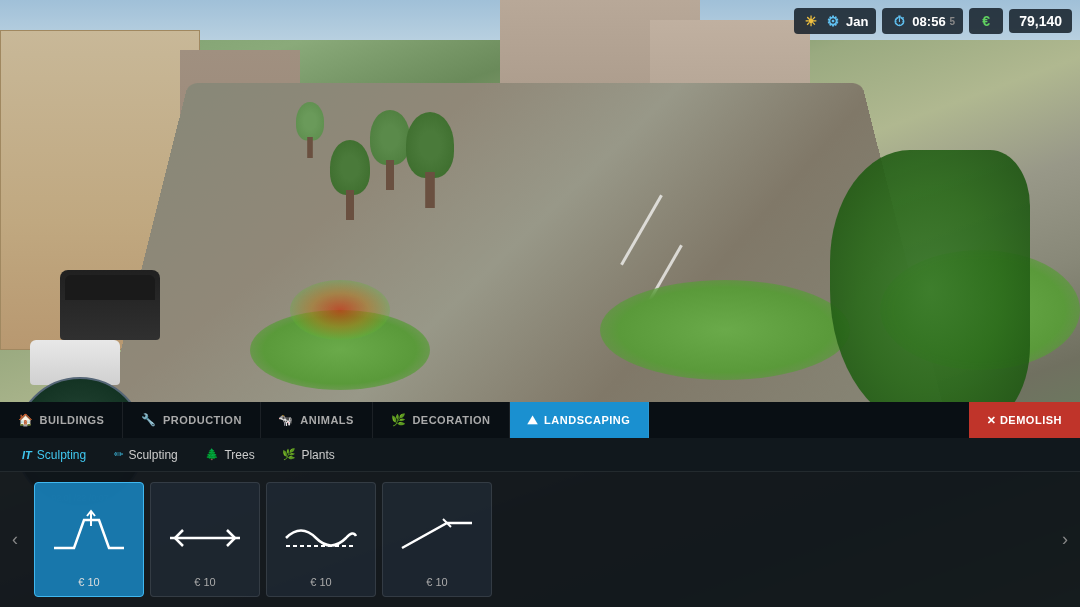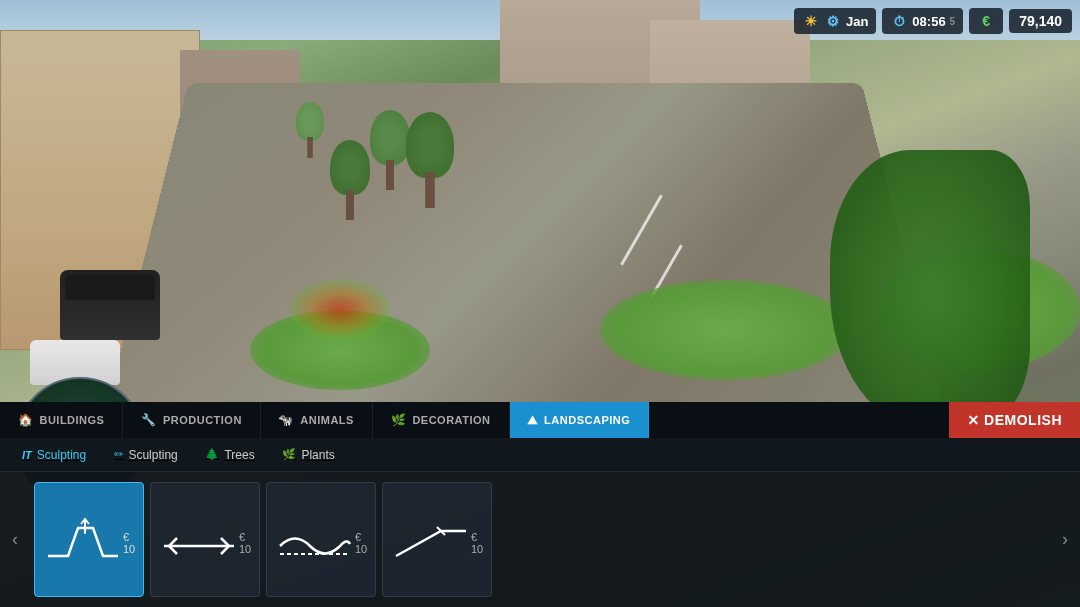--- a/index.html
+++ b/index.html
@@ -230,41 +230,40 @@
     }
     .cat-tab-icon {
       font-size: 12px;
     }
 
     
     .demolish-btn {
       margin-left: auto;
       background: #c0342a;
       color: white;
-      font-size: 14px;
+      font-size: 11px;
       font-weight: bold;
       padding: 0 18px;
       display: flex;
       align-items: center;
       gap: 6px;
       cursor: pointer;
       text-transform: uppercase;
       letter-spacing: 0.5px;
     }
 
     
     #sub-tabs {
       display: flex;
       align-items: center;
       height: 34px;
       padding: 0 10px;
       gap: 4px;
       background: rgba(18,24,30,0.95);
       border-bottom: 1px solid rgba(255,255,255,0.08);
-      text-decoration: underline;
     }
     .sub-tab {
       display: flex;
       align-items: center;
       gap: 5px;
       padding: 4px 12px;
       color: #ccc;
       font-size: 12px;
       cursor: pointer;
       border-radius: 3px;
@@ -309,21 +308,21 @@
       justify-content: flex-start;
     }
 
     .tool-card {
       width: 110px;
       height: 115px;
       background: rgba(30,40,50,0.9);
       border: 1px solid rgba(255,255,255,0.1);
       border-radius: 4px;
       display: flex;
-      flex-direction: row;
+      flex-direction: column;
       align-items: center;
       justify-content: space-between;
       padding: 10px 8px 8px;
       cursor: pointer;
       flex-shrink: 0;
     }
     .tool-card.selected {
       background: rgba(26,144,208,0.8);
       border-color: #40b8f0;
     }

